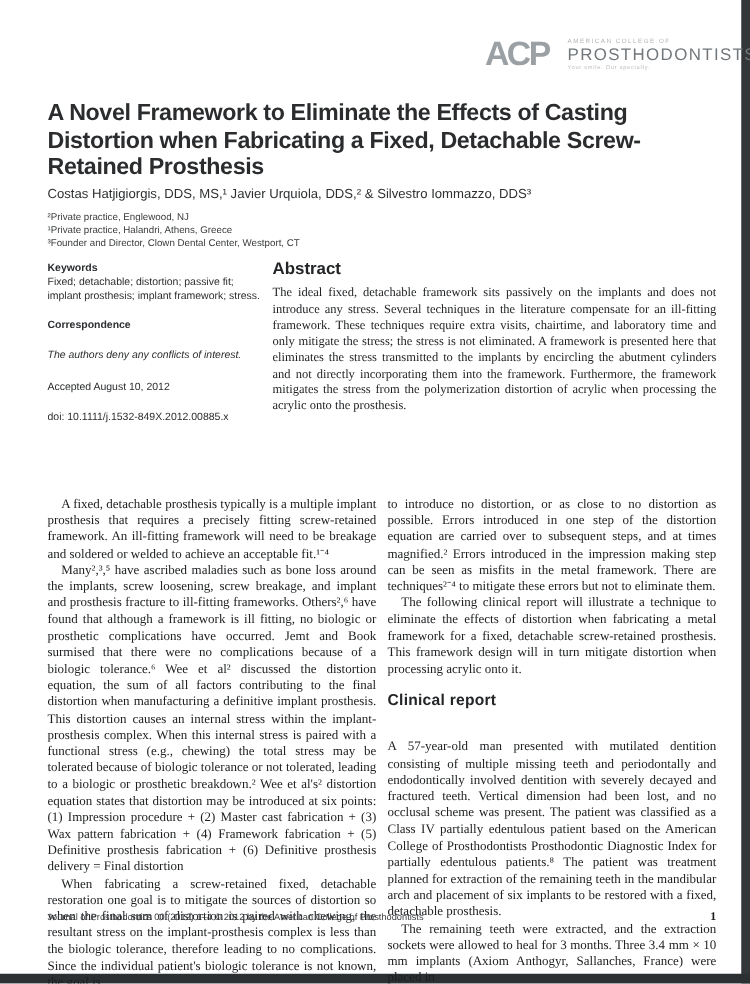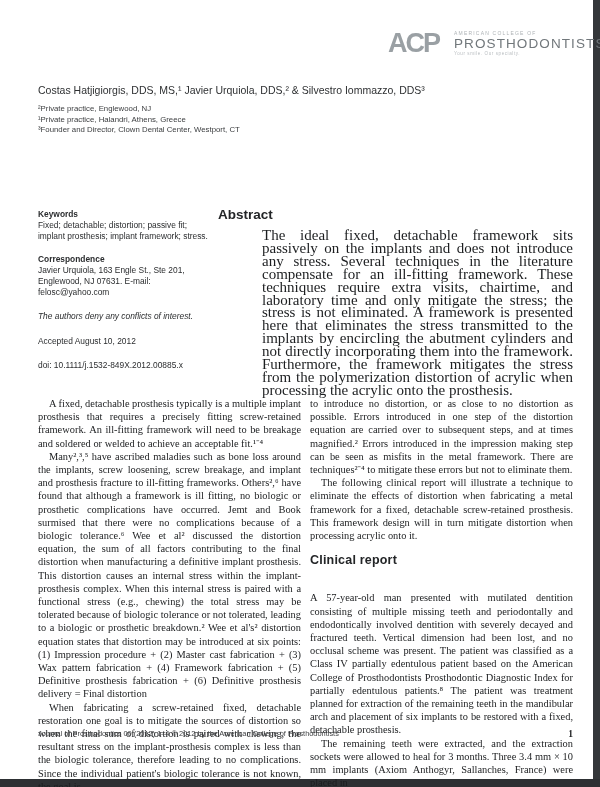--- a/index.html
+++ b/index.html
@@ -36,22 +36,22 @@
   
   .sidebar { position:absolute; left:38px; top:209px; width:170px; font-size:8.4px; line-height:10.8px; color:#2b2d2f; }
   .sidebar .block { margin-bottom:13px; }
   .sidebar .bold-head { font-weight:bold; }
   .sidebar .conflicts { font-style:italic; margin-top:6px; margin-bottom:15px; }
   .sidebar .accepted { margin-bottom:13px; }
 
   .abstract { position:absolute; left:218px; top:207px; width:355px; }
   .abstract-heading { font-size:13.5px; font-weight:bold; color:#232527; margin-bottom:7px; }
   .abstract-text {
-    font-family:"Liberation Serif", serif; font-size:15px; line-height:12.9px;
-    text-align:justify; color:#1c1e20;margin-left:44px;
+    font-family:"Liberation Serif", serif; font-size:10px; line-height:12.9px;
+    text-align:justify; color:#1c1e20;
   }
 
   
   .col { position:absolute; top:397px; width:263px; font-family:"Liberation Serif", serif;
          font-size:10.4px; line-height:13.2px; text-align:justify; color:#1b1d1f; }
   .col-left { left:38px; }
   .col-right { left:310px; }
   .col p.indent { text-indent:11px; }
   .clinical-heading {
     font-family:"Liberation Sans", sans-serif; font-size:12.5px; font-weight:bold;
@@ -75,36 +75,36 @@
     <div class="logo-acronym">ACP</div>
     <div class="logo-divider"></div>
     <div class="logo-text">
       <span class="logo-small">AMERICAN COLLEGE OF</span>
       <span class="logo-large">PROSTHODONTISTS</span>
       <span class="logo-tagline">Your smile. Our specialty.</span>
     </div>
   </div>
 
   <div class="title-block">
+    <div class="paper-title">A Novel Framework to Eliminate the Effects of Casting Distortion when Fabricating a Fixed, Detachable Screw-Retained Prosthesis</div>
     <div class="authors">Costas Hatjigiorgis, DDS, MS,¹ Javier Urquiola, DDS,² &amp; Silvestro Iommazzo, DDS³</div>
     <div class="affiliations">
       <div>²Private practice, Englewood, NJ</div>
       <div>¹Private practice, Halandri, Athens, Greece</div>
       <div>³Founder and Director, Clown Dental Center, Westport, CT</div>
     </div>
   </div>
 
   <div class="sidebar">
     <div class="block">
       <div class="bold-head">Keywords</div>
       <div>Fixed; detachable; distortion; passive fit; implant prosthesis; implant framework; stress.</div>
     </div>
     <div class="block">
       <div class="bold-head">Correspondence</div>
-      <div>Javier Urquiola, 163 Engle St., Ste 201, Englewood, NJ 07631. E-mail: felosc@yahoo.com</div>
     </div>
     <div class="conflicts">The authors deny any conflicts of interest.</div>
     <div class="accepted">Accepted August 10, 2012</div>
     <div>doi: 10.1111/j.1532-849X.2012.00885.x</div>
   </div>
 
   <div class="abstract">
     <div class="abstract-heading">Abstract</div>
     <div class="abstract-text">The ideal fixed, detachable framework sits passively on the implants and does not introduce any stress. Several techniques in the literature compensate for an ill-fitting framework. These techniques require extra visits, chairtime, and laboratory time and only mitigate the stress; the stress is not eliminated. A framework is presented here that eliminates the stress transmitted to the implants by encircling the abutment cylinders and not directly incorporating them into the framework. Furthermore, the framework mitigates the stress from the polymerization distortion of acrylic when processing the acrylic onto the prosthesis.</div>
   </div>

